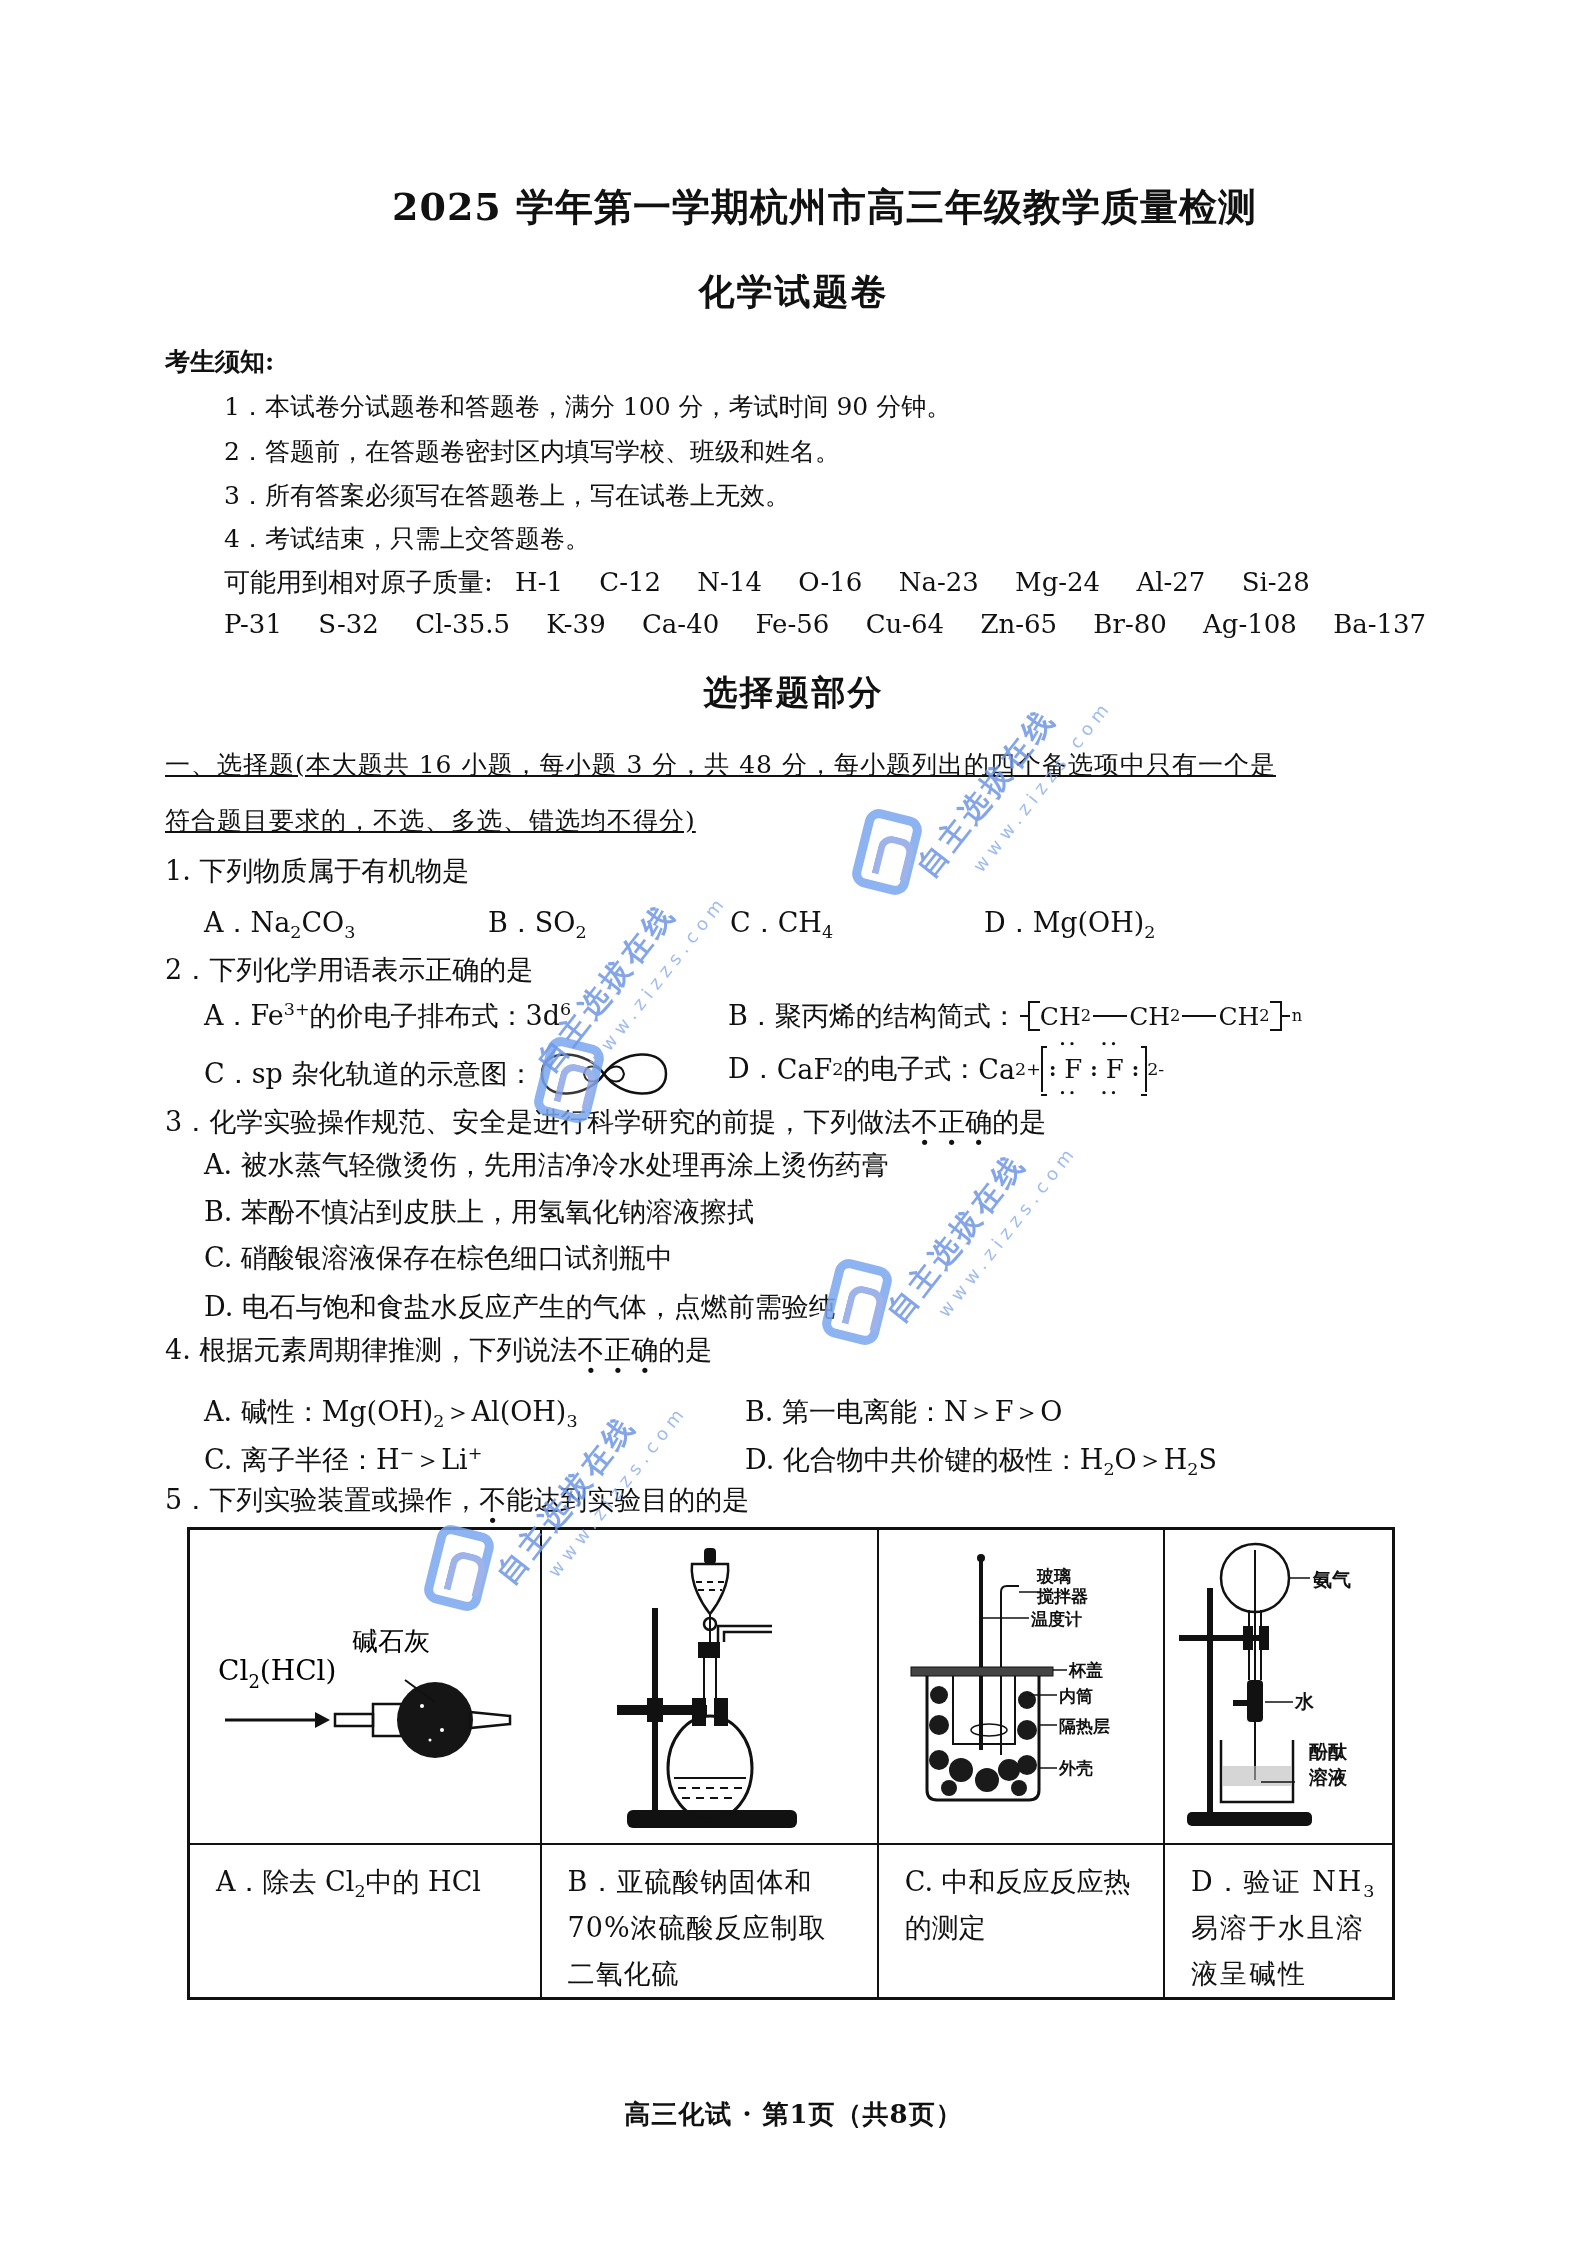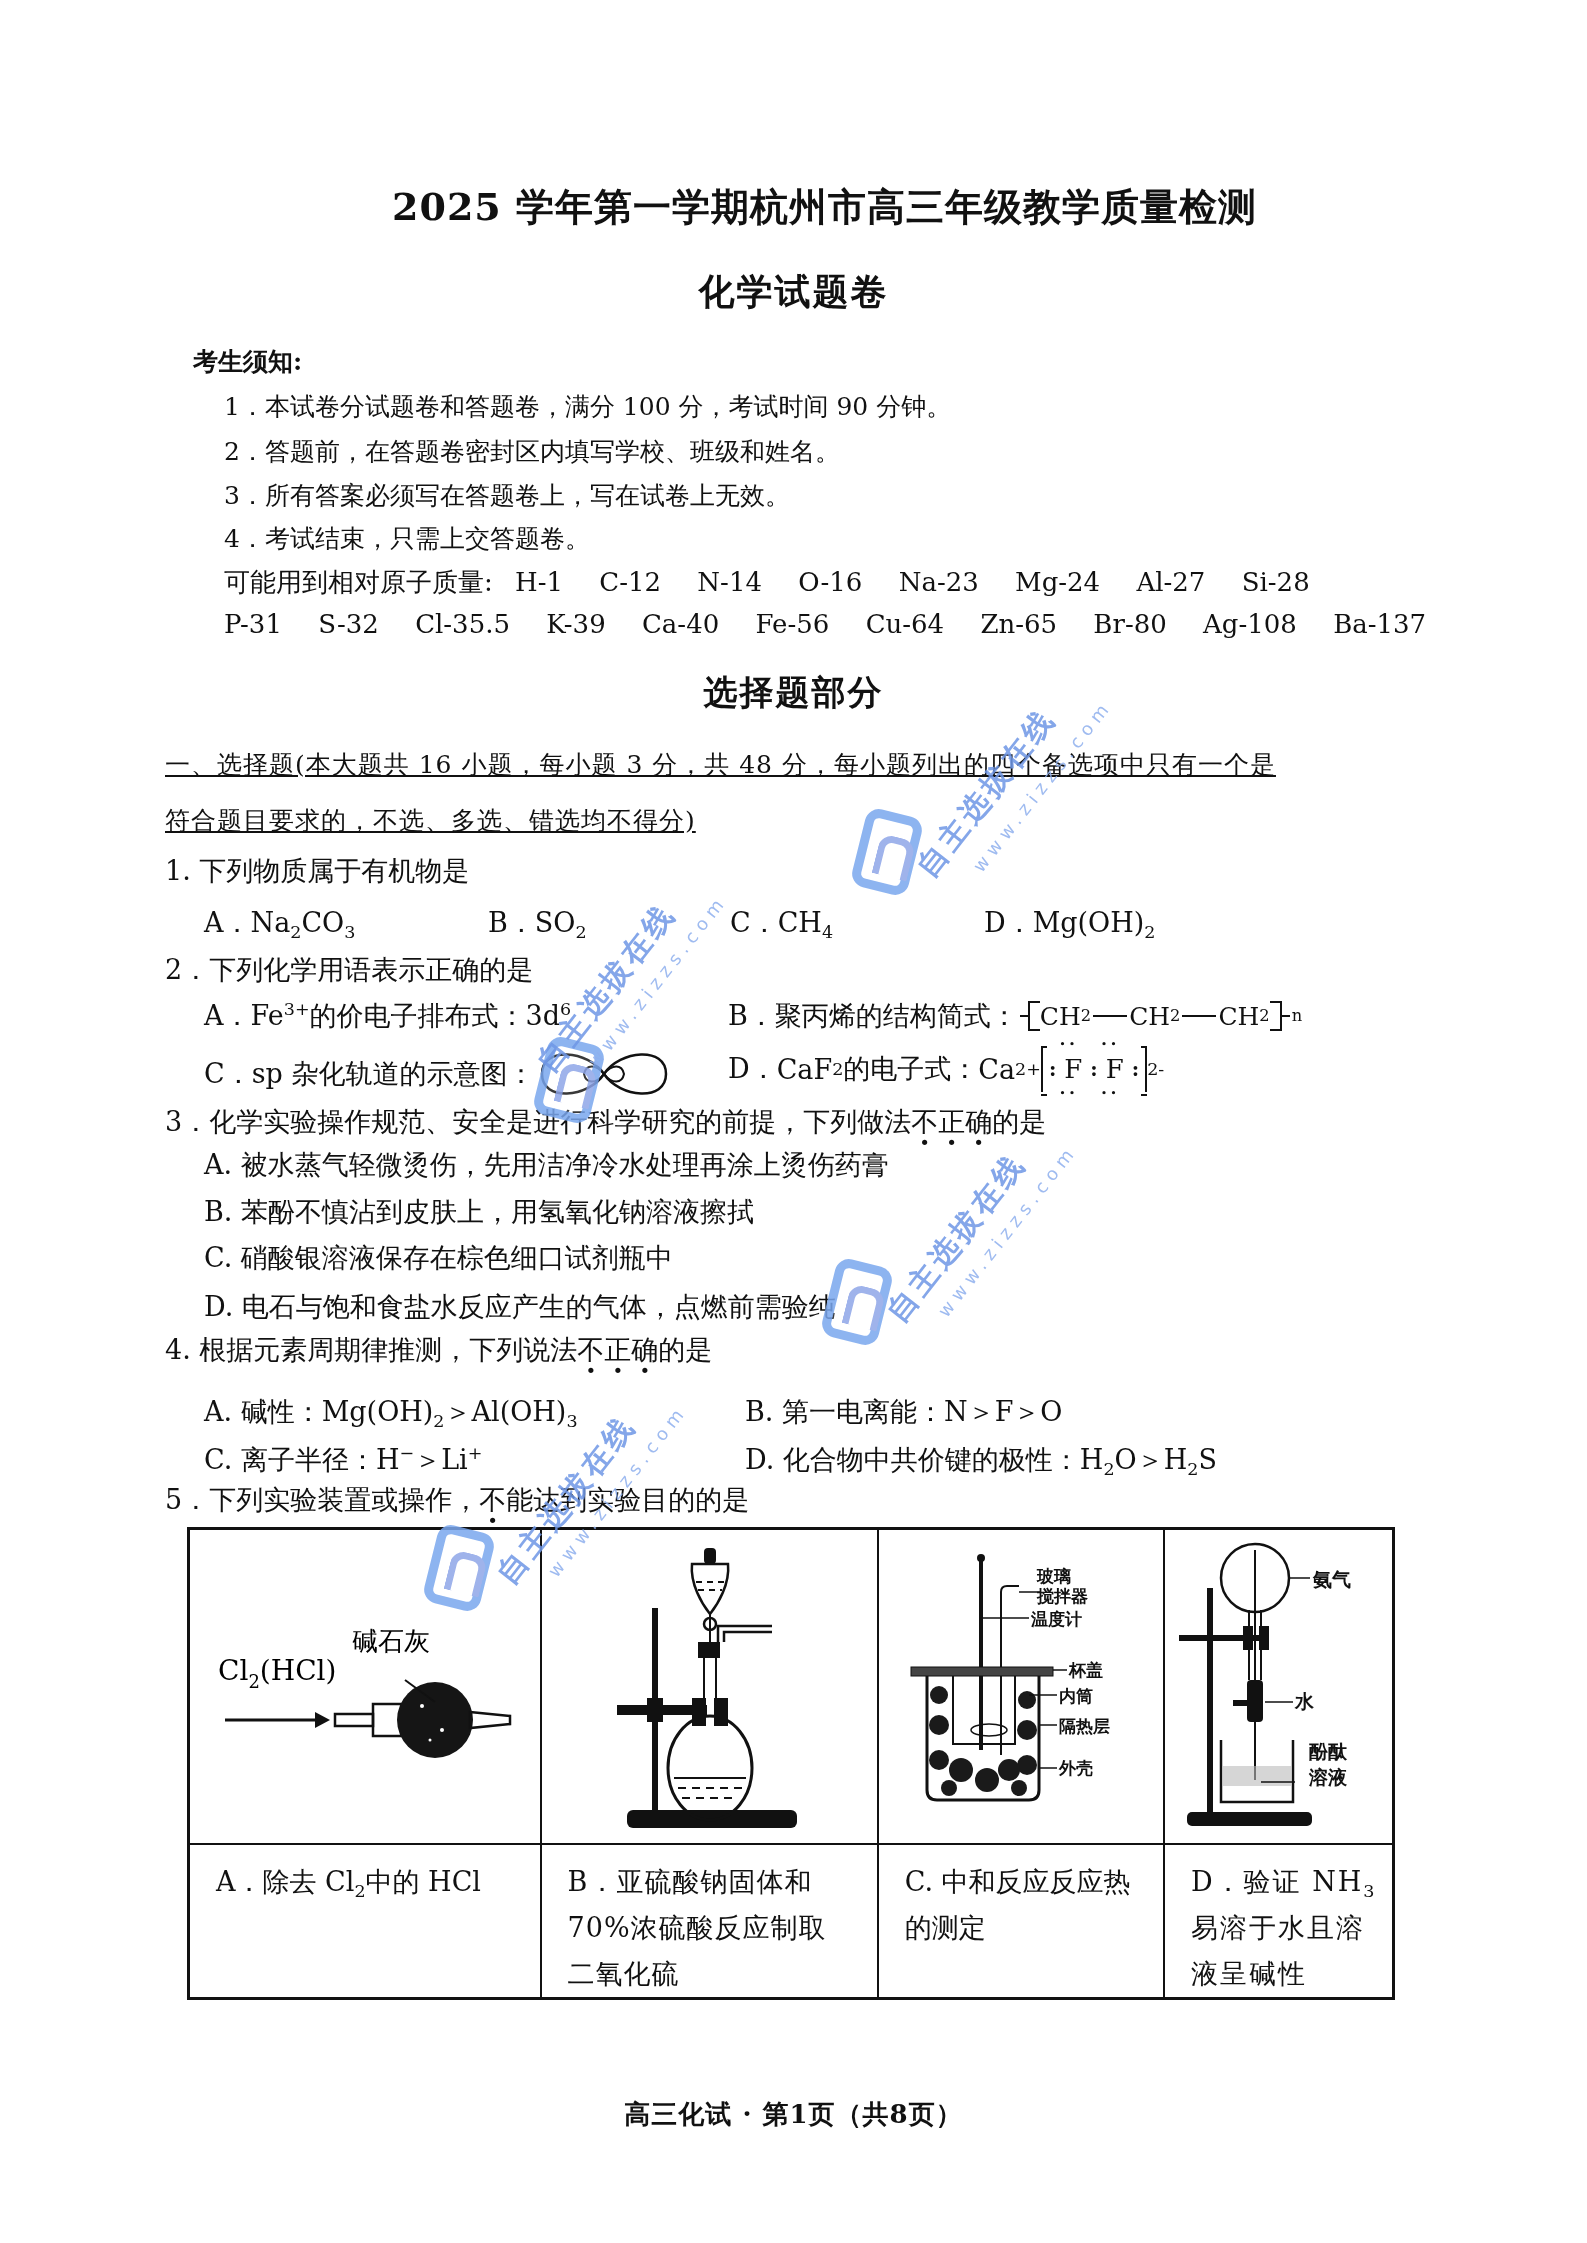--- a/index.html
+++ b/index.html
@@ -12,21 +12,21 @@
   }
   .abs { position: absolute; white-space: nowrap; }
   .title {
     top: 182px; left: 0; width: 1587px; text-align: center;
     font-size: 38px; font-weight: bold; letter-spacing: 1px; margin-left: 31px;
   }
   .subtitle {
     top: 268px; left: 0; width: 1587px; text-align: center;
     font-size: 36px; font-weight: bold; letter-spacing: 2px;
   }
-  .notice-head { top: 345px; left: 165px; font-size: 25px; font-weight: bold; margin-left: 28px; }
+  .notice-head { top: 345px; left: 165px; font-size: 25px; font-weight: bold; }
   .notice-item { left: 224px; font-size: 25px; }
   .mass-line { left: 224px; font-size: 26px; word-spacing: 6px; }
   .mass-line span.m { margin-right: 22px; }
   .section-title {
     top: 670px; left: 0; width: 1587px; text-align: center;
     font-size: 34px; font-weight: bold; letter-spacing: 2px;
   }
   .intro { left: 165px; font-size: 25px; letter-spacing: 1px; text-decoration: underline; }
   .q { left: 165px; font-size: 27px; }
   .opt { font-size: 27px; }

